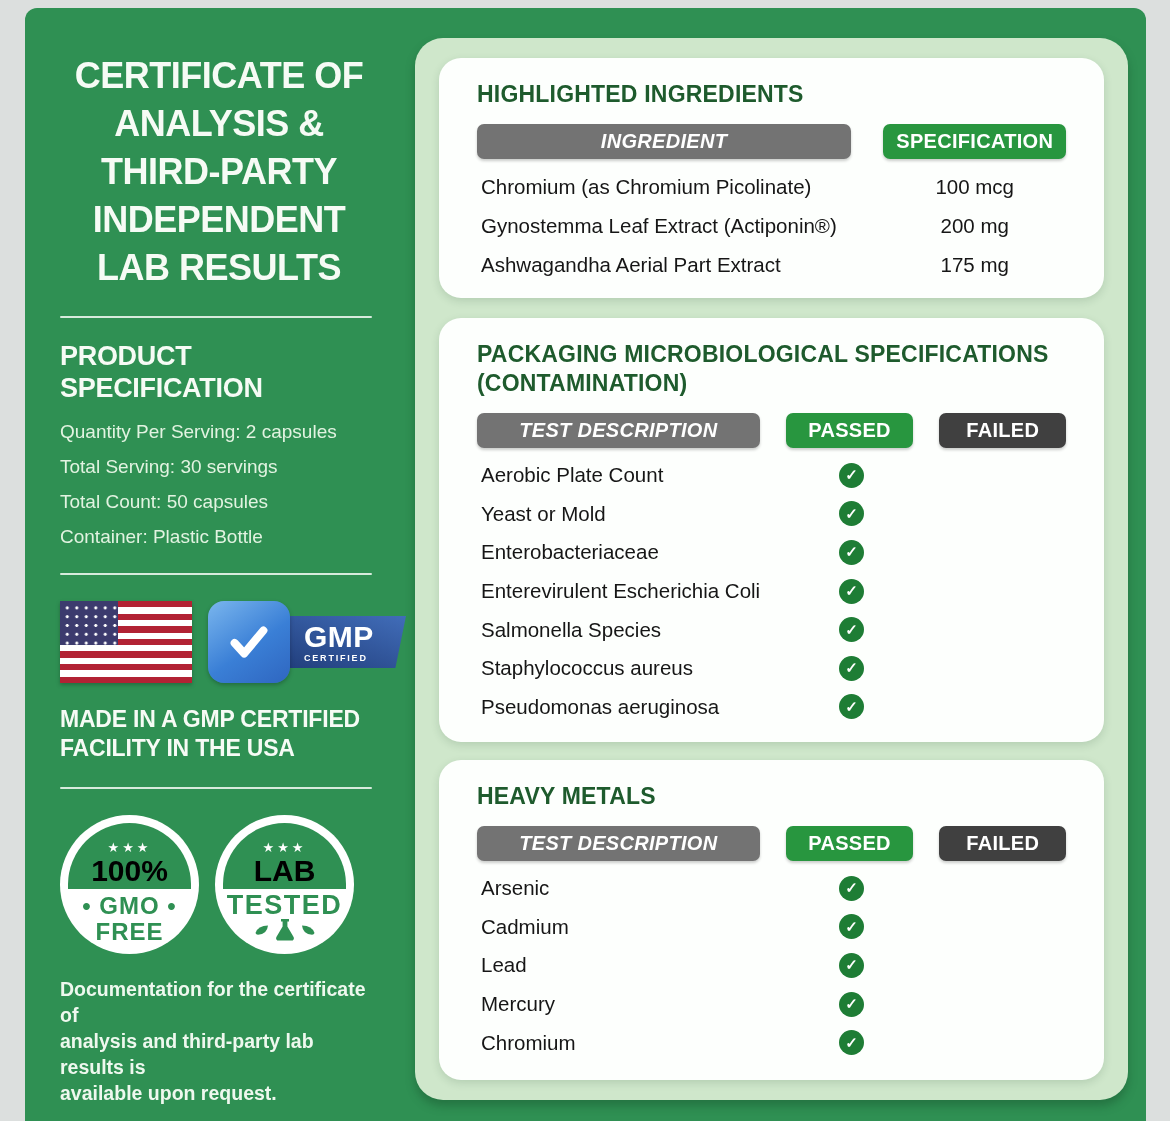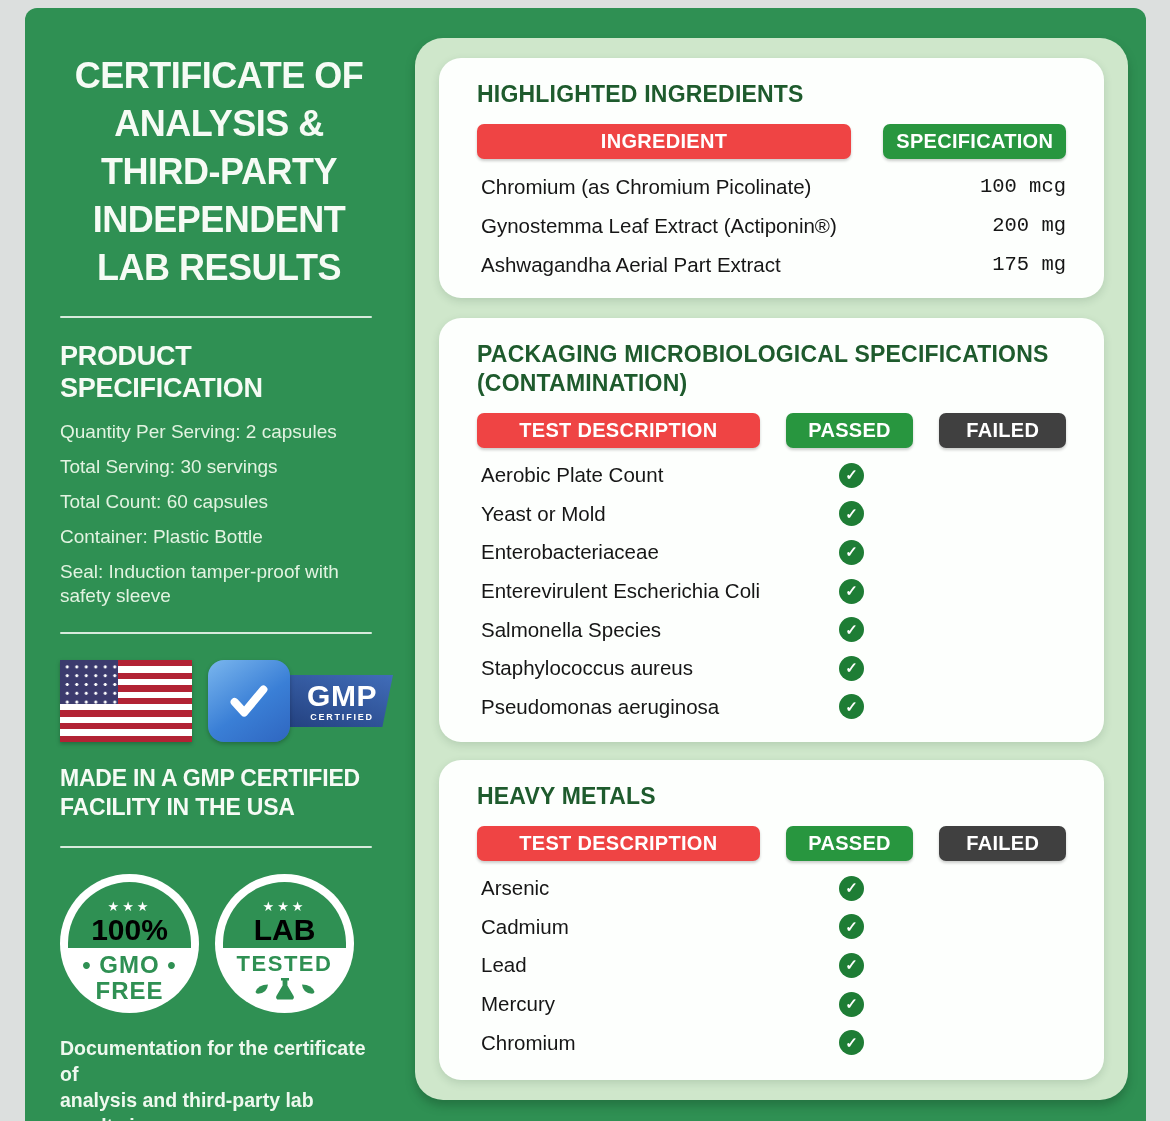--- a/index.html
+++ b/index.html
@@ -17,64 +17,64 @@
   .specs{margin:16px 0 0;padding:0;list-style:none;}
   .specs li{font-size:19px;line-height:24px;margin-bottom:11px;color:#e2f3e1;font-weight:500;}
   .logos-row{margin-top:26px;display:flex;align-items:center;gap:16px;height:82px;}
   .usa-flag{position:relative;width:132px;height:82px;flex:0 0 auto;
     background:repeating-linear-gradient(180deg,#b22234 0 6.31px,#ffffff 6.31px 12.62px);
     box-shadow:0 2px 4px rgba(0,0,0,.25);}
   .usa-flag .canton{position:absolute;left:0;top:0;width:58px;height:44.2px;background-color:#3c3b6e;
     background-image:radial-gradient(circle,#ffffff 1.3px,transparent 1.8px);
     background-size:9.5px 8.8px;background-position:2.5px 2.5px;}
   .gmp-badge{position:relative;width:182px;height:82px;flex:0 0 auto;}
-  .gmp-ribbon{position:absolute;left:67px;top:15px;width:118px;height:52px;
+  .gmp-ribbon{position:absolute;left:80px;top:15px;width:118px;height:52px;
     background:linear-gradient(200deg,#416db9,#223f7d);
     clip-path:polygon(0 0,100% 0,91% 100%,0 100%);
-    display:flex;flex-direction:column;align-items:center;justify-content:center;padding-left:16px;box-sizing:border-box;}
+    display:flex;flex-direction:column;justify-content:center;padding-left:16px;box-sizing:border-box;}
   .gmp-label{font-size:30px;font-weight:800;line-height:30px;color:#fff;letter-spacing:.5px;}
   .gmp-sub{font-size:9px;font-weight:700;letter-spacing:1.8px;color:#fff;margin-top:1px;}
   .gmp-square{position:absolute;left:0;top:0;width:82px;height:82px;border-radius:16px;
     background:linear-gradient(145deg,#7ab6ee 0%,#3a7fd6 55%,#2f66c0 100%);
     display:flex;align-items:center;justify-content:center;box-shadow:0 2px 4px rgba(0,0,0,.25);}
   .made-in{margin:22px 0 12px;font-size:23px;line-height:29px;font-weight:800;color:#f6fbf5;letter-spacing:-0.2px;}
   .seals-row{margin-top:26px;display:flex;gap:16px;}
   .seal{position:relative;width:139px;height:139px;border-radius:50%;background:#fff;overflow:hidden;flex:0 0 auto;}
   .seal-top{position:absolute;left:8px;top:8px;width:123px;height:66px;background:#2f9053;
     border-radius:62px 62px 0 0;display:flex;flex-direction:column;align-items:center;justify-content:flex-end;}
   .seal-stars{font-size:13px;letter-spacing:3px;color:#fff;line-height:14px;}
   .seal-big{font-size:30px;font-weight:800;color:#000000;line-height:32px;margin-bottom:2px;letter-spacing:0;}
   .seal-bottom{position:absolute;left:0;top:78px;width:100%;text-align:center;color:#2f9053;font-weight:800;}
   .seal-mid{font-size:24px;line-height:26px;letter-spacing:1px;}
   .seal-free{font-size:24px;line-height:25px;letter-spacing:1px;}
-  .seal-tested{font-size:22px;line-height:24px;letter-spacing:1.5px;}
+  .seal-tested{font-size:27px;line-height:24px;letter-spacing:1.5px;}
   .seal-icons{display:flex;align-items:center;justify-content:center;gap:3px;margin-top:1px;height:24px;}
   .footnote{margin:22px 0 0;font-size:19.5px;line-height:26px;font-weight:700;color:#eef8ee;}
 
   
   .mint-panel{position:absolute;left:390px;top:30px;width:713px;height:1062px;background:#cfe7cb;
     border-radius:28px;box-shadow:0 6px 10px rgba(18,62,35,.35);}
   .card{position:absolute;left:24px;width:665px;background:#fdfffd;border-radius:22px;
     padding:22px 38px;box-sizing:border-box;box-shadow:0 3px 8px rgba(25,70,40,.15);}
   .card-1{top:20px;height:240px;}
   .card-2{top:280px;height:424px;}
   .card-3{top:722px;height:320px;}
   .card-title{margin:0;font-size:23px;line-height:29px;font-weight:800;color:#1e5b2d;letter-spacing:.2px;}
   .hdr-row{display:flex;justify-content:space-between;margin-top:15px;}
   .bar{height:35px;border-radius:7px;color:#fff;font-weight:800;font-size:20px;letter-spacing:.3px;
     display:flex;align-items:center;justify-content:center;box-shadow:0 2px 3px rgba(0,0,0,.2);}
-  .bar-black{background:#ef4444;}
+  .bar-black{background:#737373;font-style:italic;}
   .bar-green{background:#28963f;}
   .bar-dark{background:#404040;}
   .w-ing{width:63.5%;}.w-spec{width:31%;}
   .w-desc{width:48%;}.w-pass{width:21.5%;}.w-fail{width:21.5%;}
   .rows{margin-top:8px;}
   .ing-row{display:flex;justify-content:space-between;align-items:center;height:39px;font-size:20.5px;color:#161616;}
   .ing-name{width:63.5%;padding-left:4px;}
-  .ing-val{width:31%;text-align:right;font-family:Liberation Mono, monospace;}
+  .ing-val{width:31%;text-align:center;}
   .test-row{display:flex;justify-content:space-between;align-items:center;height:38.6px;font-size:20.5px;color:#161616;}
   .test-name{width:48%;padding-left:4px;}
   .cell{width:21.5%;display:flex;align-items:center;justify-content:center;}
   .check{width:25px;height:25px;border-radius:50%;background:#1e7d35;color:#fff;font-size:15px;font-weight:700;
     display:flex;align-items:center;justify-content:center;}
 </style>
 </head>
 <body>
 
 <div class="canvas">
@@ -85,23 +85,22 @@
 ANALYSIS &amp;
 THIRD-PARTY
 INDEPENDENT
 LAB RESULTS</h1>
       <div class="divider"></div>
       <h2 class="spec-heading multiline">PRODUCT
 SPECIFICATION</h2>
       <ul class="specs">
           <li>Quantity Per Serving: 2 capsules</li>
           <li>Total Serving: 30 servings</li>
-          <li>Total Count: 60 capsules</li>
+          <li>Total Count: 50 capsules</li>
           <li>Container: Plastic Bottle</li>
-          <li>Seal: Induction tamper-proof with safety sleeve</li>
         </ul>
       <div class="divider"></div>
 
       <div class="logos-row">
         <div class="usa-flag">
           <div class="canton"></div>
         </div>
         <div class="gmp-badge">
           <div class="gmp-ribbon">
             <span class="gmp-label">GMP</span>

